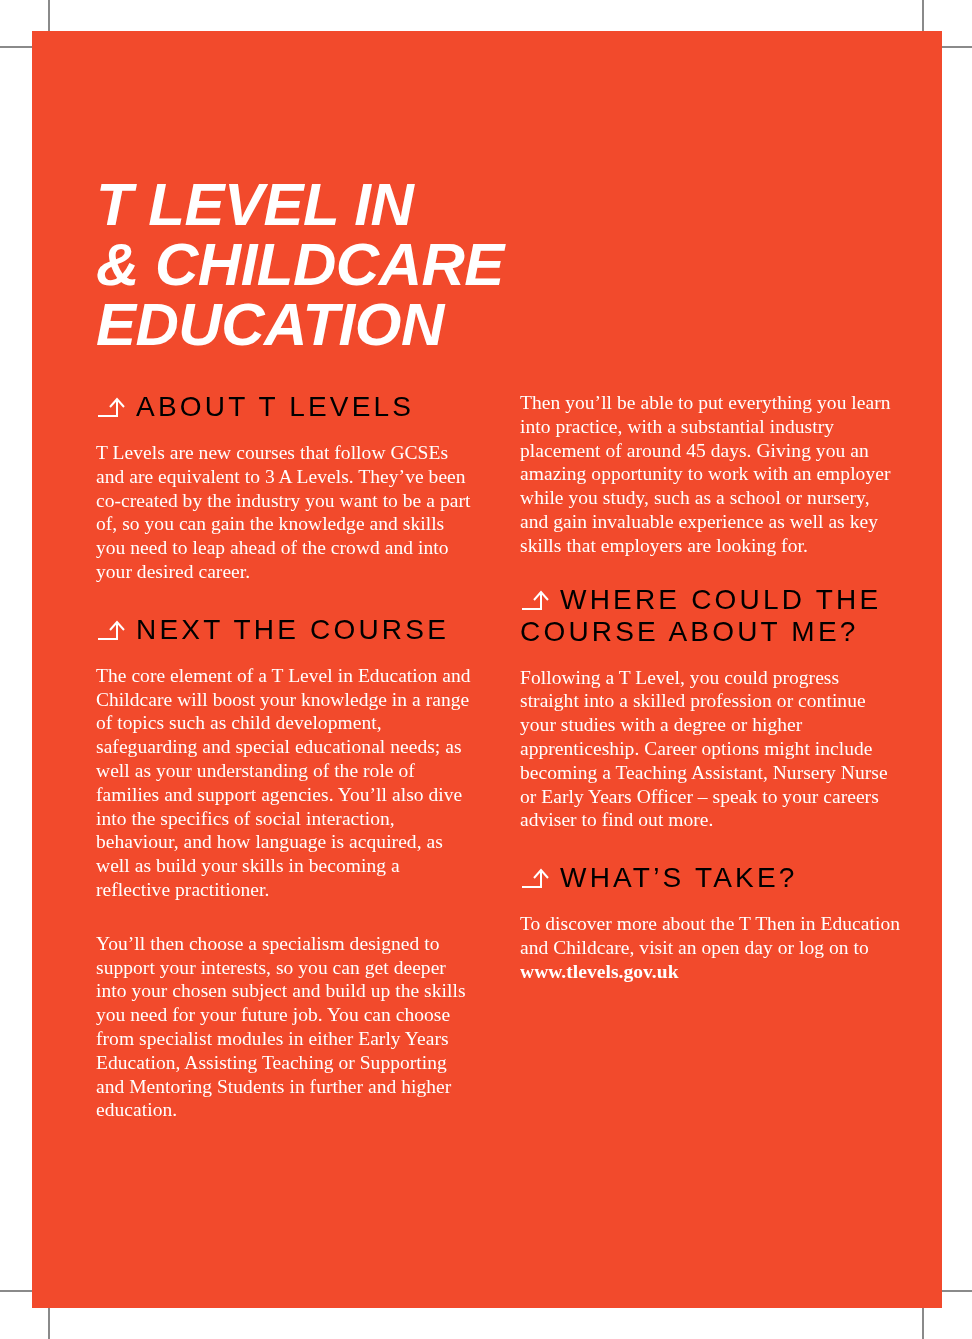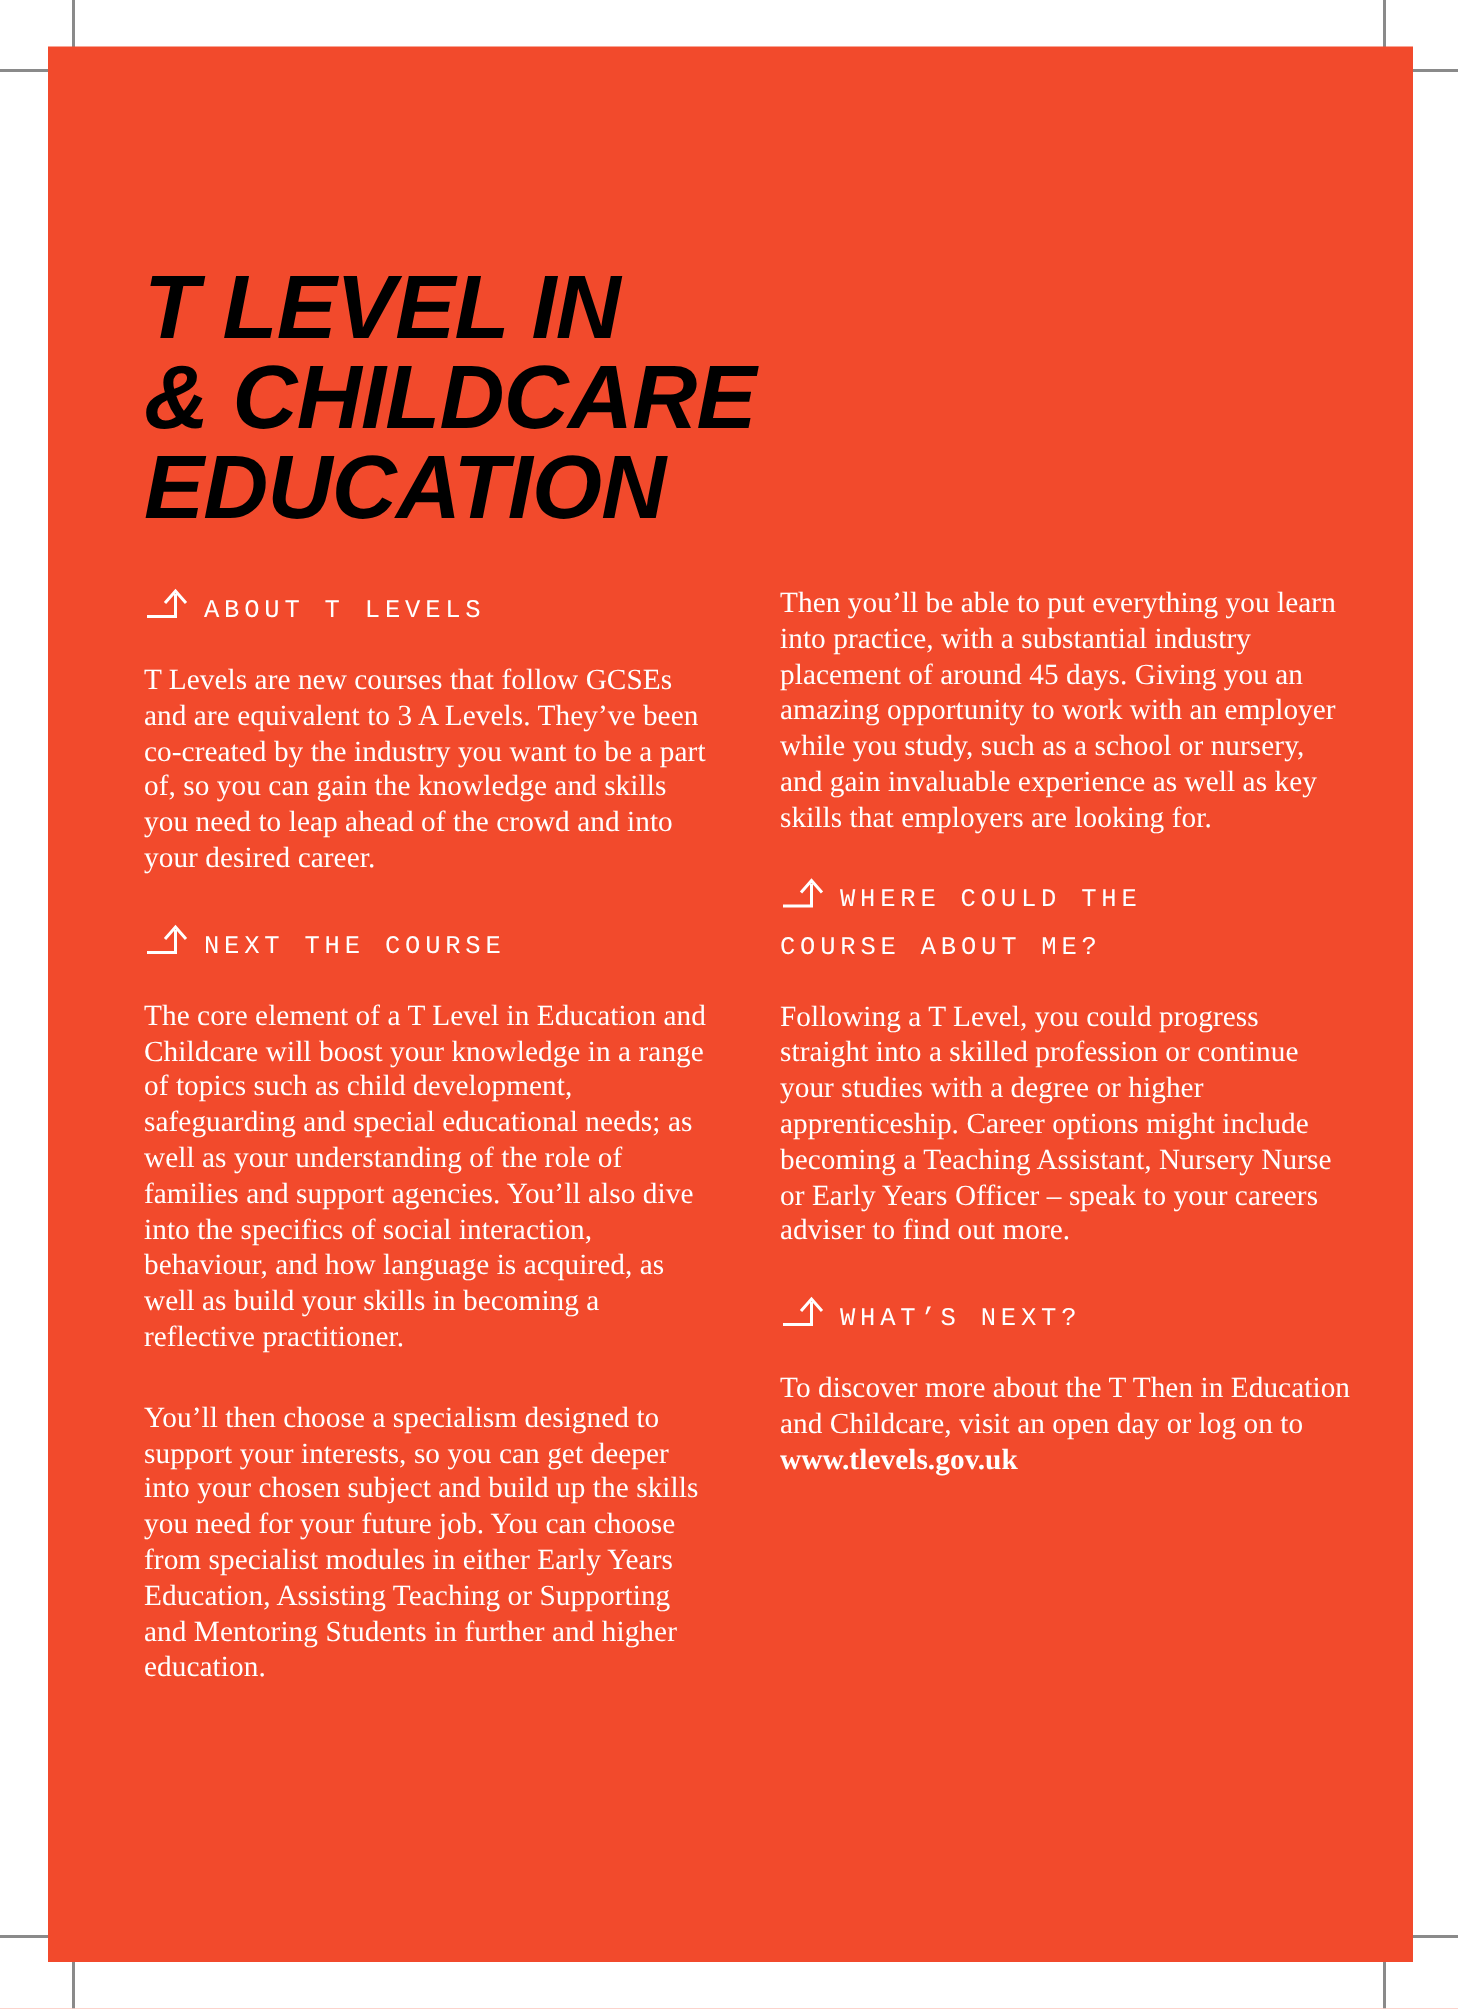--- a/index.html
+++ b/index.html
@@ -47,21 +47,21 @@
     background: #F24A2C;
     box-sizing: border-box;
   }
 
   
   .title {
     position: absolute;
     left: 64px;
     top: 104px;
     width: 700px;
-    color: #000000;
+    color: #ffffff;
     font-family: "Liberation Sans", sans-serif;
     font-weight: bold;
     font-style: italic;
     font-size: 60px;
     line-height: 60px;
     letter-spacing: -0.5px;
   }
   .title .tline { display: block; white-space: nowrap; }
 
   
@@ -71,24 +71,24 @@
     top: 360px;
     width: 806px;
     display: flex;
     gap: 42px;
     align-items: flex-start;
   }
   .col { width: 382px; }
 
   
   .section-head {
-    color: #ffffff;
-    font-family: Liberation Mono, monospace;
+    color: #000000;
+    font-family: Liberation Sans, sans-serif;
     font-weight: normal;
-    font-size: 17px;
+    font-size: 28px;
     line-height: 32px;
     letter-spacing: 3.2px;
     margin: 0 0 18px 0;
     display: block;
   }
   .section-head .arrow-wrap {
     display: inline-block;
     width: 34px;
     height: 22px;
     vertical-align: -2px;
@@ -178,20 +178,20 @@
       </div>
 
       <p class="body">Following a T Level, you could progress straight into a skilled profession or continue your studies with a degree or higher apprenticeship. Career options might include becoming a Teaching Assistant, Nursery Nurse or Early Years Officer – speak to your careers adviser to find out more.</p>
 
       <div class="section-head">
         <span class="arrow-wrap">
           <svg width="34" height="22" viewBox="0 0 34 22">
             <path d="M2 20 H21 V5" fill="none" stroke="#ffffff" stroke-width="2"></path>
             <path d="M14 11 L21 3 L28 11" fill="none" stroke="#ffffff" stroke-width="2"></path>
           </svg>
-        </span><span class="htext">WHAT’S  NEXT?</span>
+        </span><span class="htext">WHAT’S  TAKE?</span>
       </div>
 
       <p class="body"><span>To discover more about the T Then in Education and Childcare, visit an open day or log on to </span><span class="url">www.tlevels.gov.uk</span></p>
     </div>
 
   </div>
 </div>
 
 </body></html>

